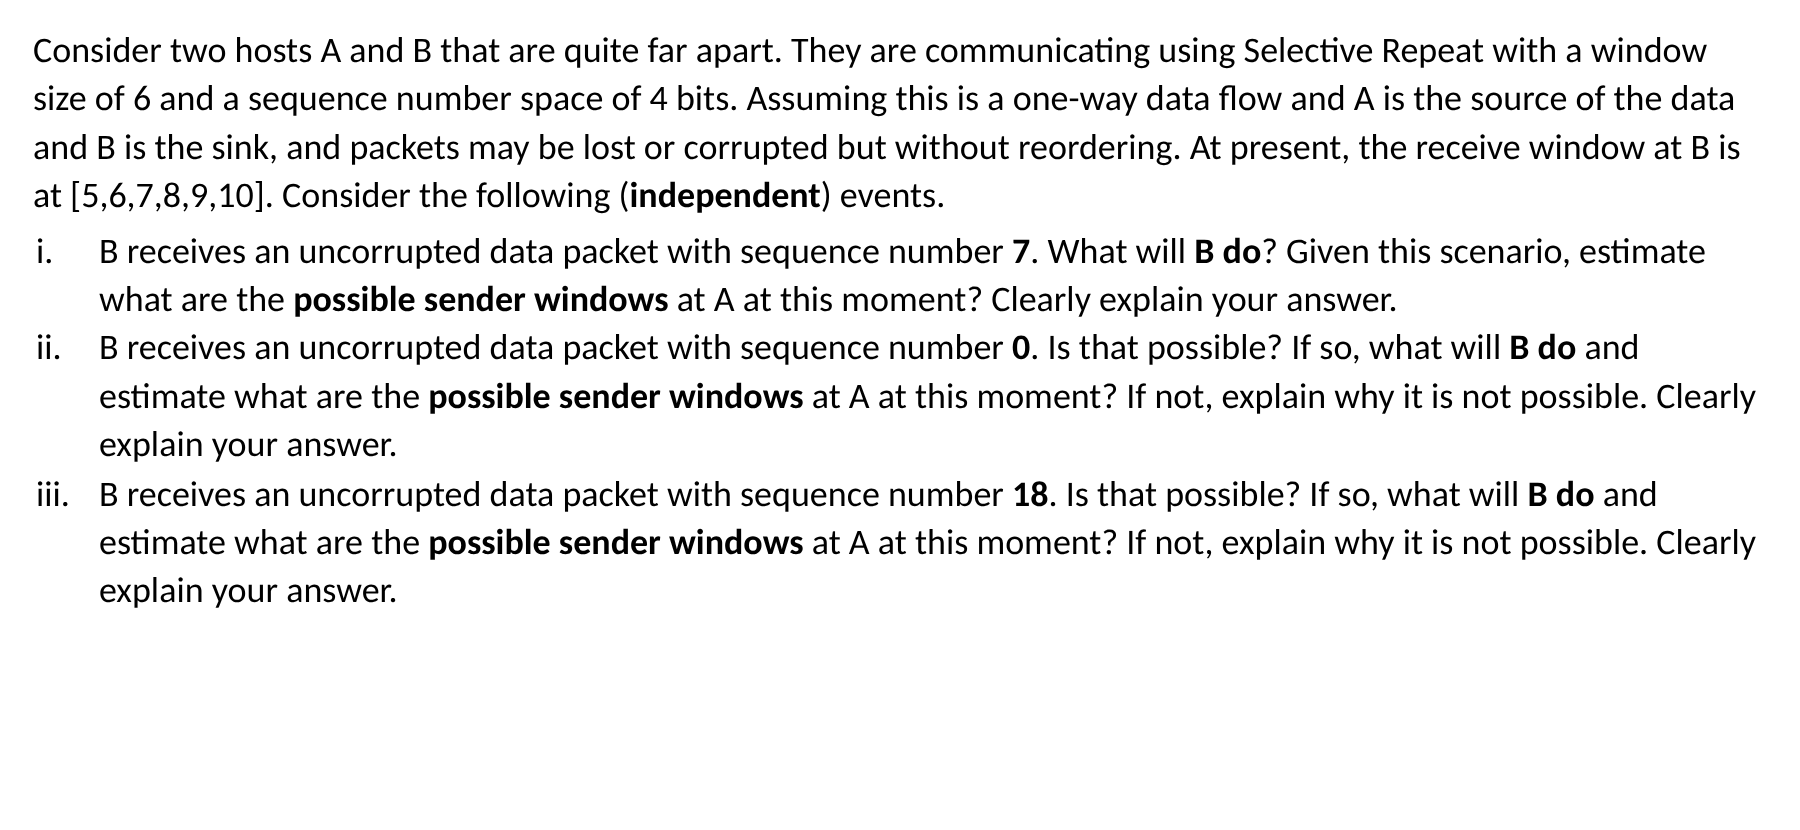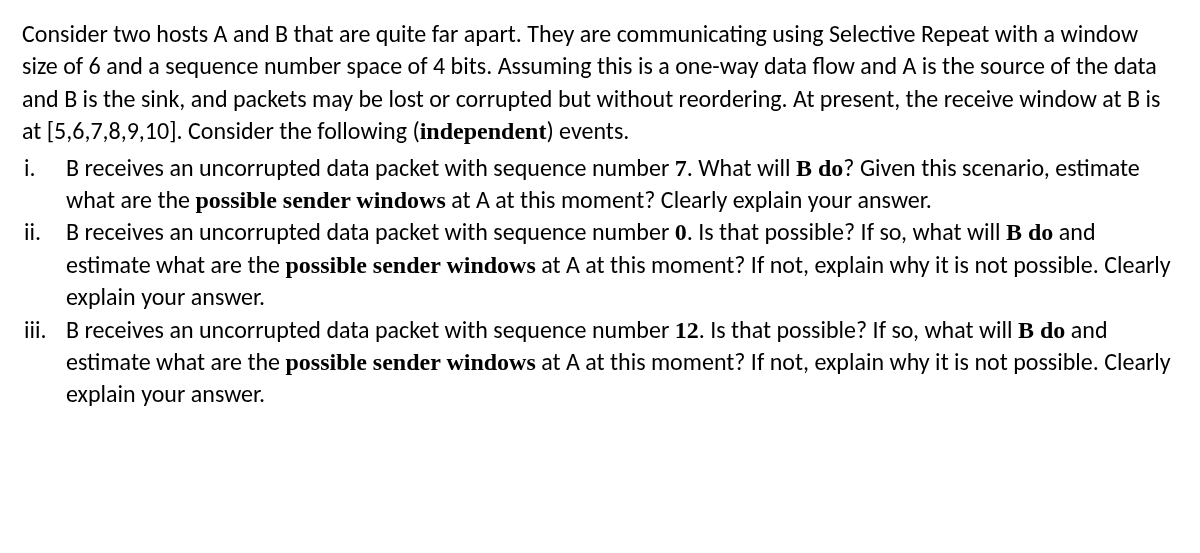--- a/index.html
+++ b/index.html
@@ -31,34 +31,33 @@
       flex: 0 0 44px;
       text-align: left;
       padding-left: 2px;
       box-sizing: border-box;
     }
     .item-body {
       flex: 1 1 auto;
     }
     b {
       font-weight: 700;
-      font-family: Liberation Serif, serif;
     }
   </style>
 </head>
 <body>
 
 <p class="intro">Consider two hosts A and B that are quite far apart. They are communicating using Selective Repeat with a window size of 6 and a sequence number space of 4 bits. Assuming this is a one-way data flow and A is the source of the data and B is the sink, and packets may be lost or corrupted but without reordering. At present, the receive window at B is at [5,6,7,8,9,10]. Consider the following (<b>independent</b>) events.</p>
 
 <ol class="roman">
   <li>
     <span class="marker">i.</span>
     <span class="item-body">B receives an uncorrupted data packet with sequence number <b>7</b>. What will <b>B do</b>? Given this scenario, estimate what are the <b>possible sender windows</b> at A at this moment? Clearly explain your answer.</span>
   </li>
   <li>
     <span class="marker">ii.</span>
     <span class="item-body">B receives an uncorrupted data packet with sequence number <b>0</b>. Is that possible? If so, what will <b>B do</b> and estimate what are the <b>possible sender windows</b> at A at this moment? If not, explain why it is not possible. Clearly explain your answer.</span>
   </li>
   <li>
     <span class="marker">iii.</span>
-    <span class="item-body">B receives an uncorrupted data packet with sequence number <b>12</b>. Is that possible? If so, what will <b>B do</b> and estimate what are the <b>possible sender windows</b> at A at this moment? If not, explain why it is not possible. Clearly explain your answer.</span>
+    <span class="item-body">B receives an uncorrupted data packet with sequence number <b>18</b>. Is that possible? If so, what will <b>B do</b> and estimate what are the <b>possible sender windows</b> at A at this moment? If not, explain why it is not possible. Clearly explain your answer.</span>
   </li>
 </ol>
 
 </body></html>

